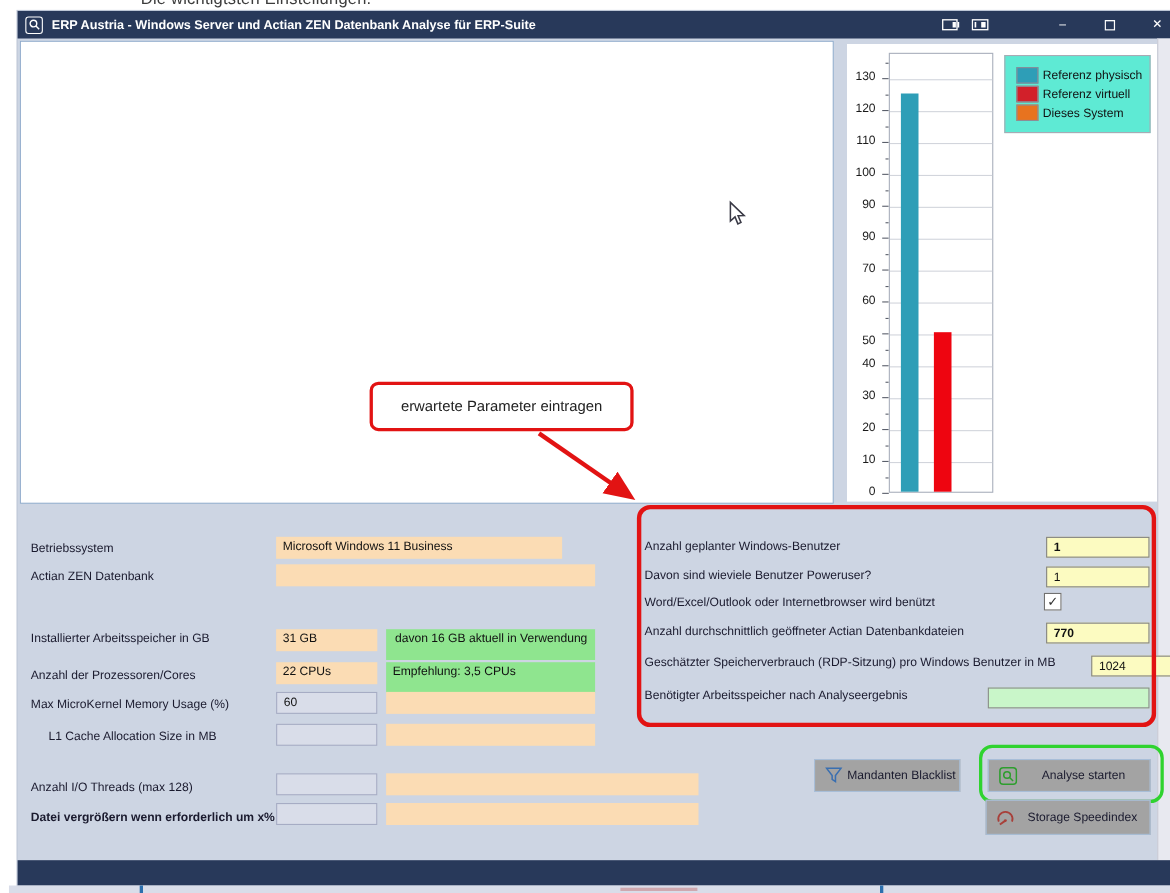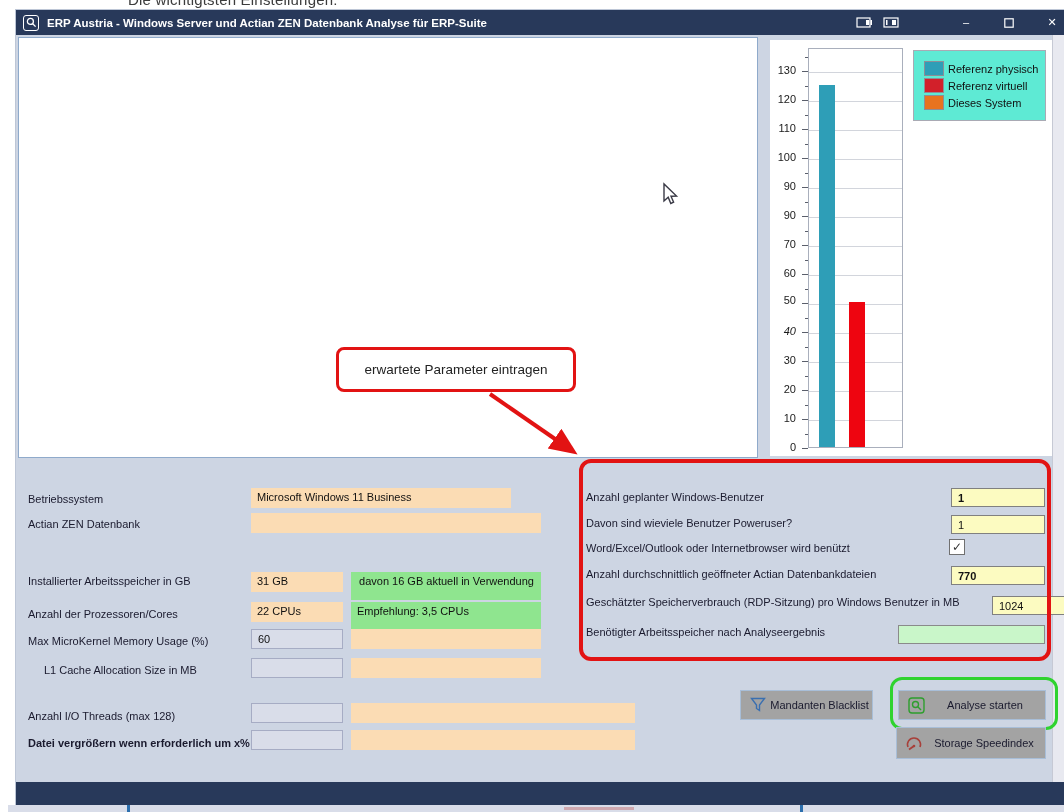--- a/index.html
+++ b/index.html
@@ -120,24 +120,24 @@
           <div class="ytick minor" style="top: 385.507px;"></div>
           <div class="ytick-label" style="top: 364.014px;">10</div>
           <div class="ytick major" style="top: 371.014px;"></div>
           <div class="ytick minor" style="top: 356.522px;"></div>
           <div class="ytick-label" style="top: 335.029px;">20</div>
           <div class="ytick major" style="top: 342.029px;"></div>
           <div class="ytick minor" style="top: 327.536px;"></div>
           <div class="ytick-label" style="top: 306.043px;">30</div>
           <div class="ytick major" style="top: 313.043px;"></div>
           <div class="ytick minor" style="top: 298.551px;"></div>
-          <div class="ytick-label" style="top: 277.058px; font-style: italic;">40</div>
+          <div class="ytick-label" style="top: 277.058px;">40</div>
           <div class="ytick major" style="top: 284.058px;"></div>
           <div class="ytick minor" style="top: 269.565px;"></div>
-          <div class="ytick-label" style="top: 246px;">50</div>
+          <div class="ytick-label" style="top: 256px;">50</div>
           <div class="ytick major" style="top: 255.072px;"></div>
           <div class="ytick minor" style="top: 240.58px;"></div>
           <div class="ytick-label" style="top: 219.087px;">60</div>
           <div class="ytick major" style="top: 226.087px;"></div>
           <div class="ytick minor" style="top: 211.594px;"></div>
           <div class="ytick-label" style="top: 190.101px;">70</div>
           <div class="ytick major" style="top: 197.101px;"></div>
           <div class="ytick minor" style="top: 182.609px;"></div>
           <div class="ytick-label" style="top: 161.116px;">90</div>
           <div class="ytick major" style="top: 168.116px;"></div>

